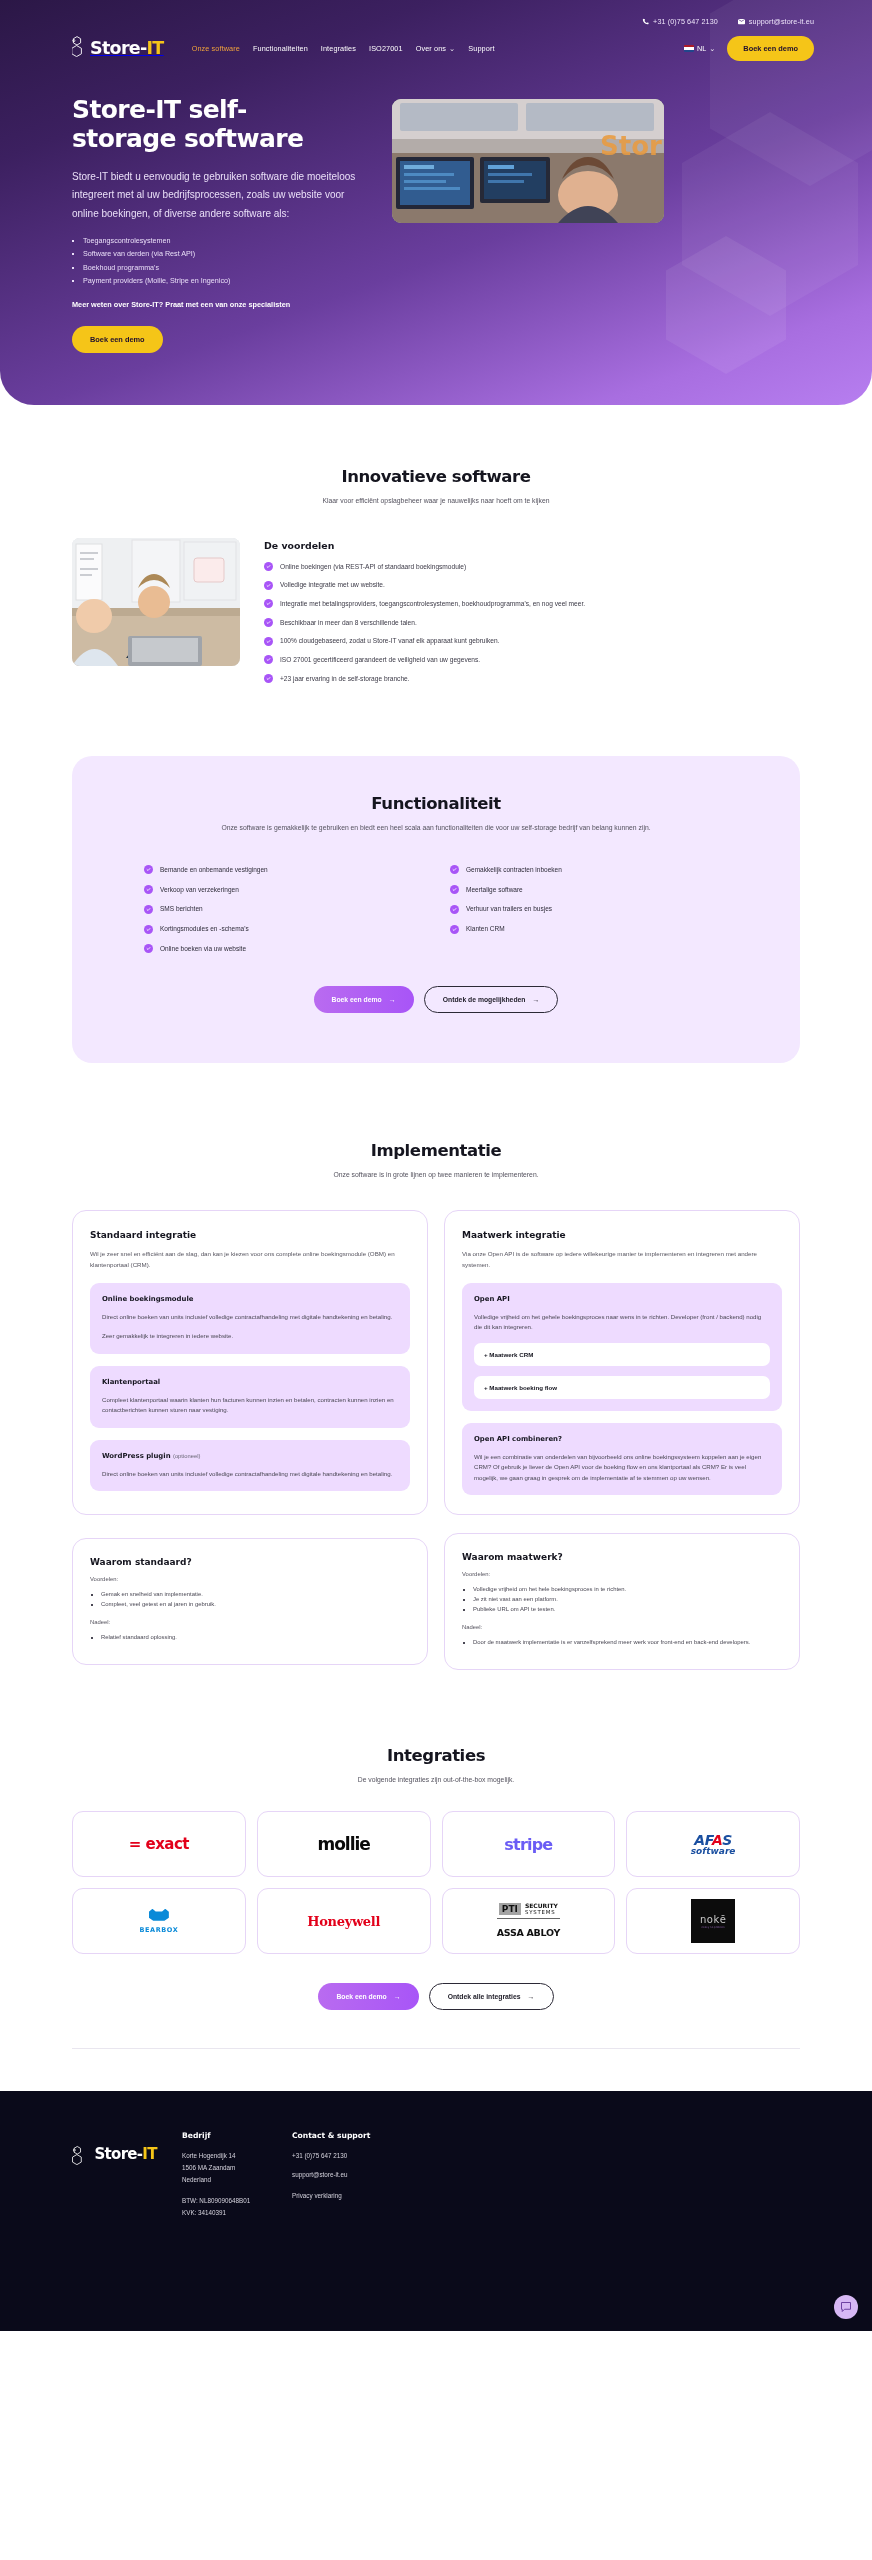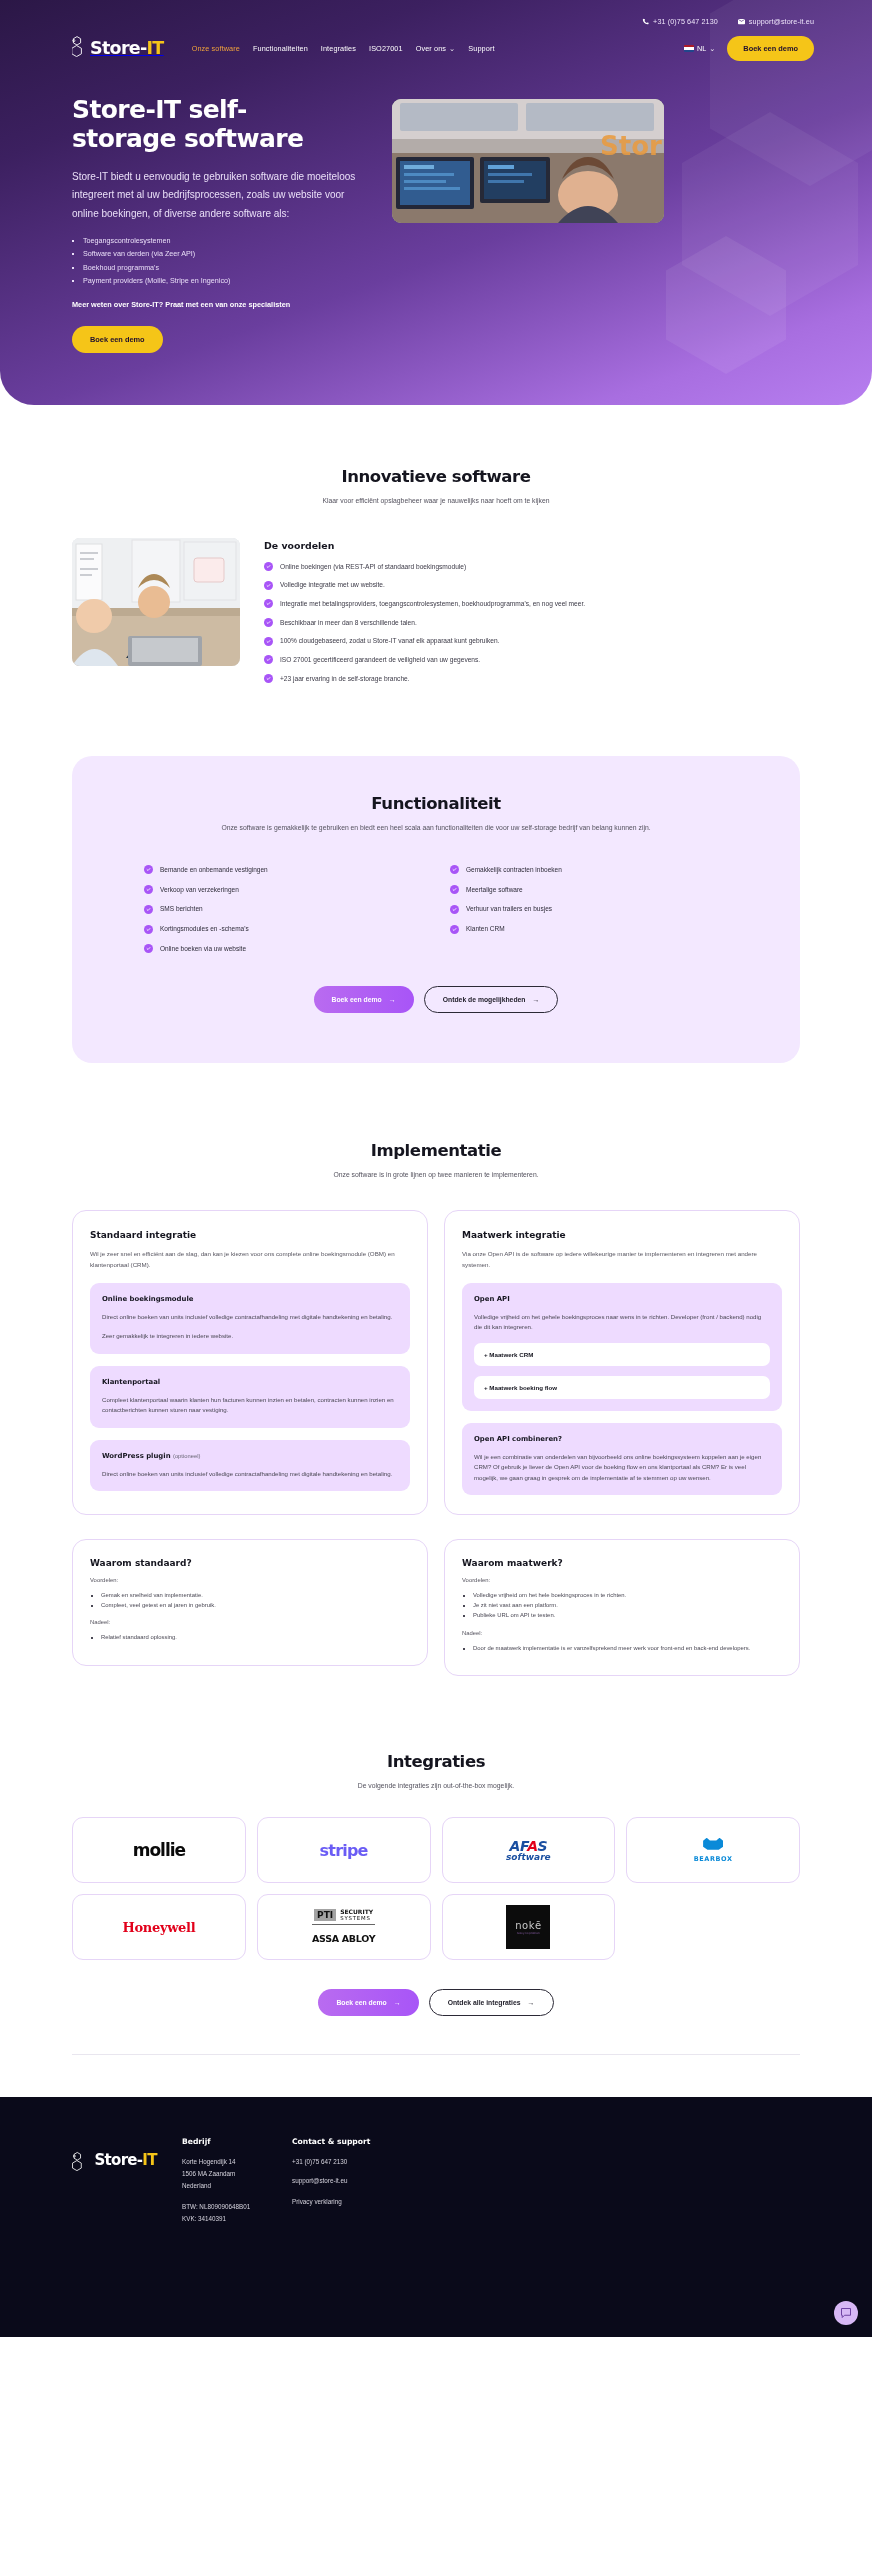--- a/index.html
+++ b/index.html
@@ -172,21 +172,21 @@
   }
   .sub-box h4 { font-size: 6.9px; font-weight: 800; font-family: "DejaVu Sans", sans-serif; color: #15151f; }
   .sub-box h4 .opt { font-weight: 400; font-size: 5.8px; color: #6b6877; font-family: "Liberation Sans", sans-serif; }
   .sub-box p { font-size: 6.1px; line-height: 1.72; color: #4a4854; margin-top: 9px; }
   .accordion {
     background: #fff; border-radius: 7px; padding: 8px 10px; margin-top: 10px;
     font-size: 6.2px; font-weight: 700; color: #15151f; cursor: pointer;
   }
 
   
-  .why-row { display: flex; gap: 16px; margin-top: 24px; align-items: flex-start; }
+  .why-row { display: flex; gap: 16px; margin-top: 18px; align-items: center; }
   .why-card {
     flex: 1; border: 1px solid #e6d5f7; border-radius: 14px; padding: 18px 17px 22px 17px;
     background: #fff;
   }
   .why-card h3 { font-size: 9px; font-weight: 800; font-family: "DejaVu Sans", sans-serif; }
   .why-card .lbl { font-size: 5.9px; color: #56545f; margin-top: 9px; }
   .why-card ul { margin: 7px 0 0 11px; }
   .why-card li { font-size: 5.9px; line-height: 1.72; color: #4a4854; list-style: square; }
 
   
@@ -313,21 +313,21 @@
 
     <div class="hero-body">
       <div class="hero-left">
         <h1 class="hero-title">
           <span>Store-IT self-</span><br>
           <span>storage software</span>
         </h1>
         <p class="hero-p">Store-IT biedt u eenvoudig te gebruiken software die moeiteloos integreert met al uw bedrijfsprocessen, zoals uw website voor online boekingen, of diverse andere software als:</p>
         <ul class="hero-ul">
           <li>Toegangscontrolesystemen</li>
-          <li>Software van derden (via Zeer API)</li>
+          <li>Software van derden (via Rest API)</li>
           <li>Boekhoud programma's</li>
           <li>Payment providers (Mollie, Stripe en Ingenico)</li>
         </ul>
         <p class="hero-cta-text">Meer weten over Store-IT? Praat met een van onze specialisten</p>
         <button class="btn-hero">Boek een demo</button>
       </div>
 
       <div class="hero-right">
         <div class="hero-photo">
           <svg width="272" height="124" viewBox="0 0 272 124">
@@ -626,20 +626,23 @@
     </div>
   </div>
 </section>
 
 <section class="section integ">
   <h2 class="sec-title">Integraties</h2>
   <p class="sec-sub">De volgende integraties zijn out-of-the-box mogelijk.</p>
 
   <div class="logo-grid">
     <div class="logo-cell">
+      <span class="l-exact">= exact</span>
+    </div>
+    <div class="logo-cell">
       <span class="l-mollie">mollie</span>
     </div>
     <div class="logo-cell">
       <span class="l-stripe">stripe</span>
     </div>
     <div class="logo-cell">
       <span class="l-afas">
         <span class="a1">AF<em>A</em>S</span>
           <span class="a2">software</span>
       </span>

